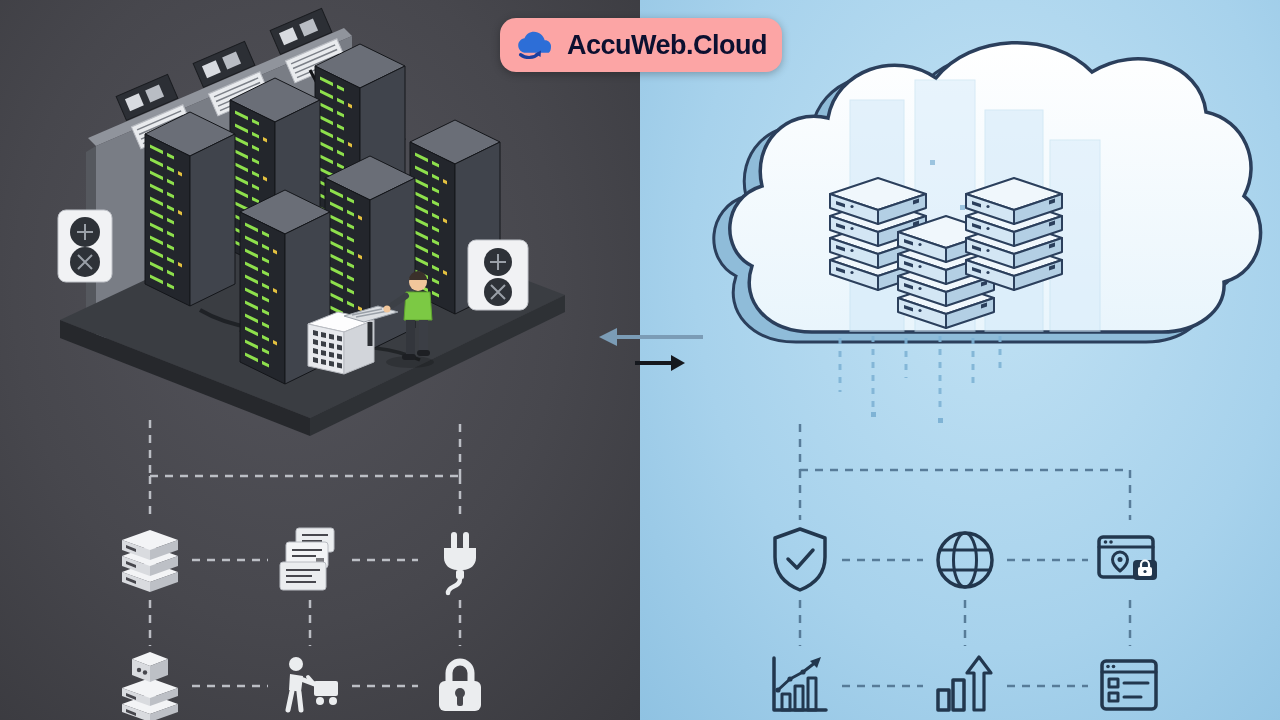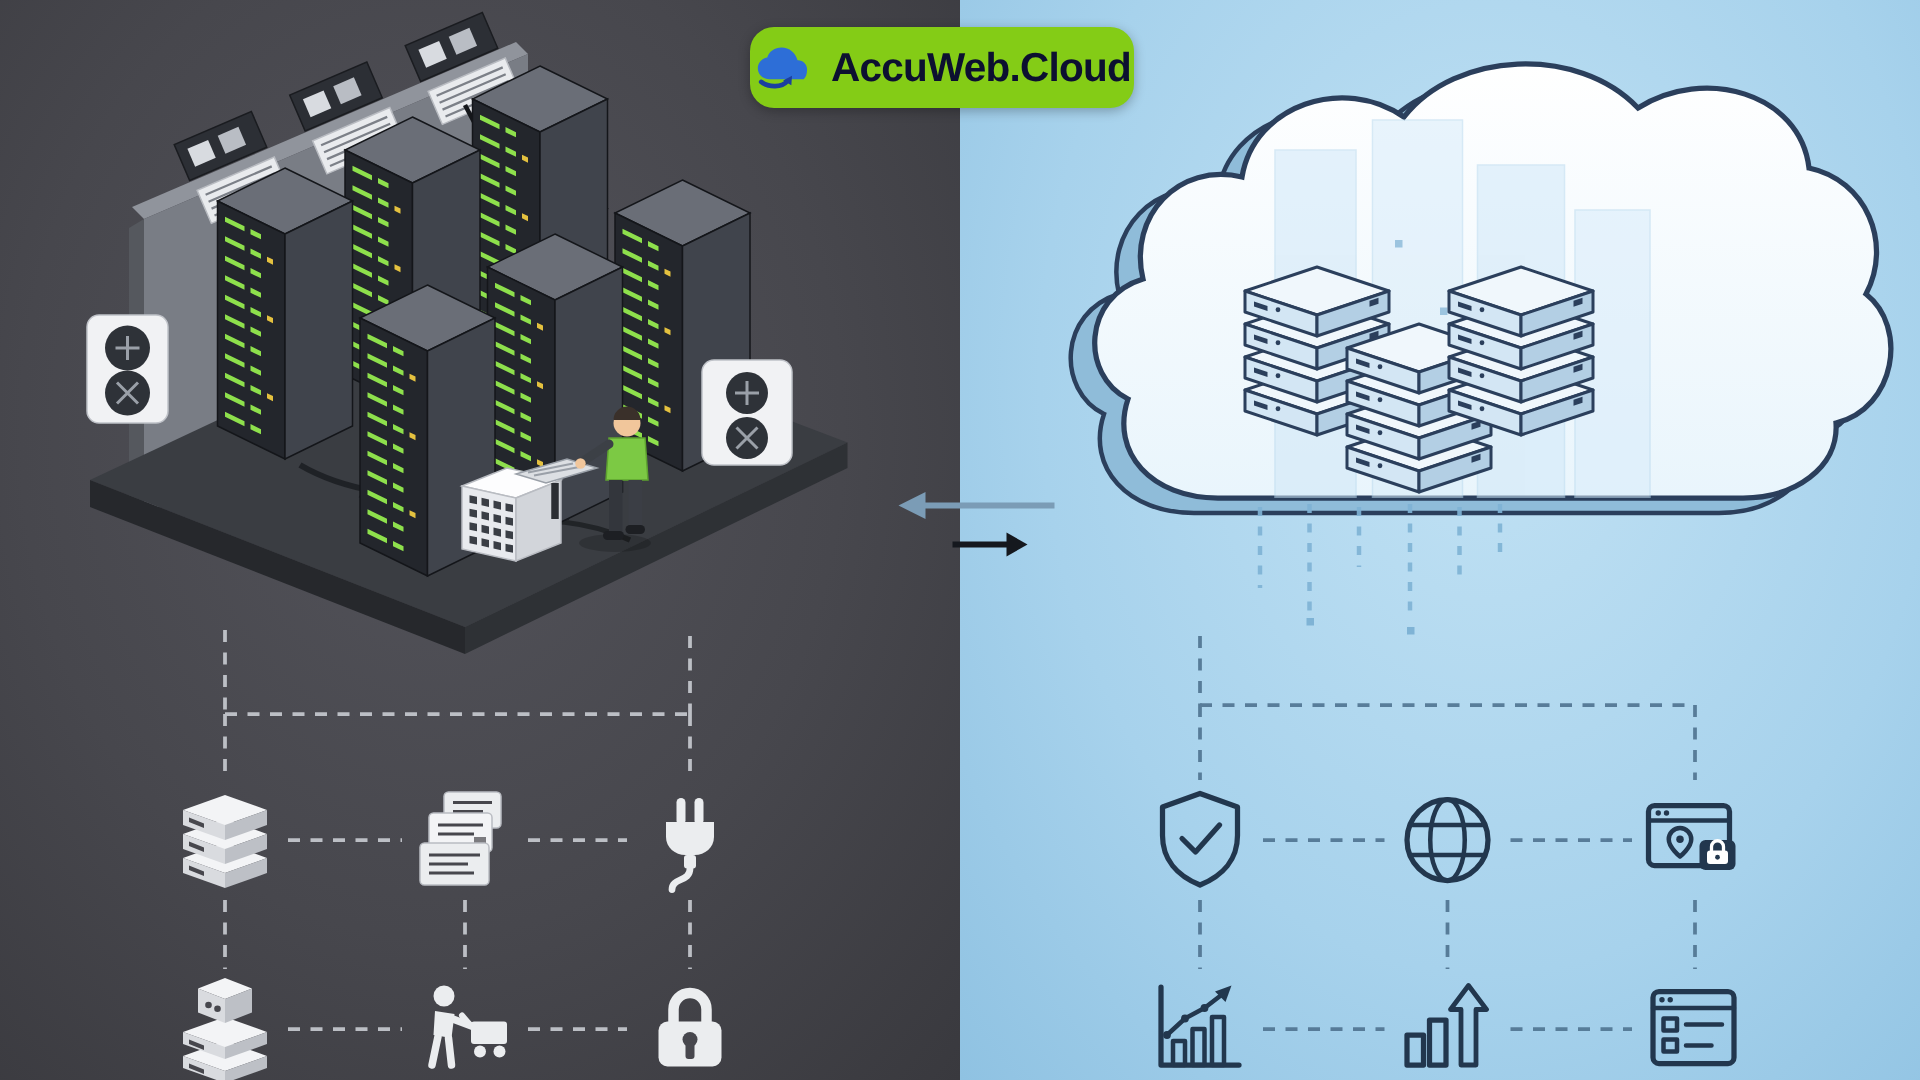--- a/index.html
+++ b/index.html
@@ -2,21 +2,21 @@
 <html><head>
 <meta charset="utf-8">
 <style>
   html,body{margin:0;padding:0;background:#222;}
   .stage{position:relative;width:1280px;height:720px;overflow:hidden;font-family:"Liberation Sans",sans-serif;}
   .panel{position:absolute;top:0;height:720px;width:640px;}
   .panel.left{left:0;background:radial-gradient(ellipse at 45% 40%, #53535a 0%, #47474d 55%, #39393e 100%);}
   .panel.right{left:640px;background:radial-gradient(ellipse at 55% 35%, #c2e2f4 0%, #a7d2ec 60%, #8fc2e2 100%);}
   .illu{position:absolute;left:0;top:0;width:640px;height:460px;}
   .connectors{position:absolute;left:0;top:0;width:1280px;height:720px;pointer-events:none;}
-  .badge{position:absolute;left:500px;top:18px;height:54px;width:256px;background:#84cc16;border-radius:16px;
+  .badge{position:absolute;left:500px;top:18px;height:54px;width:282px;background:#fca5a5;border-radius:16px;
          display:flex;align-items:center;justify-content:center;gap:10px;box-shadow:0 2px 8px rgba(0,0,0,.28);}
   .badge .logo-text{font-size:27px;font-weight:800;color:#0c1030;letter-spacing:-0.5px;}
   .arrows{position:absolute;left:585px;top:322px;width:130px;height:55px;}
   .icon{position:absolute;width:76px;height:76px;}
   .icon svg{width:100%;height:100%;display:block;}
   .r1{top:522px;} .r2{top:648px;}
   .c1L{left:112px;} .c2L{left:272px;} .c3L{left:422px;}
   .c1R{left:762px;} .c2R{left:927px;} .c3R{left:1092px;}
 </style>
 </head>

